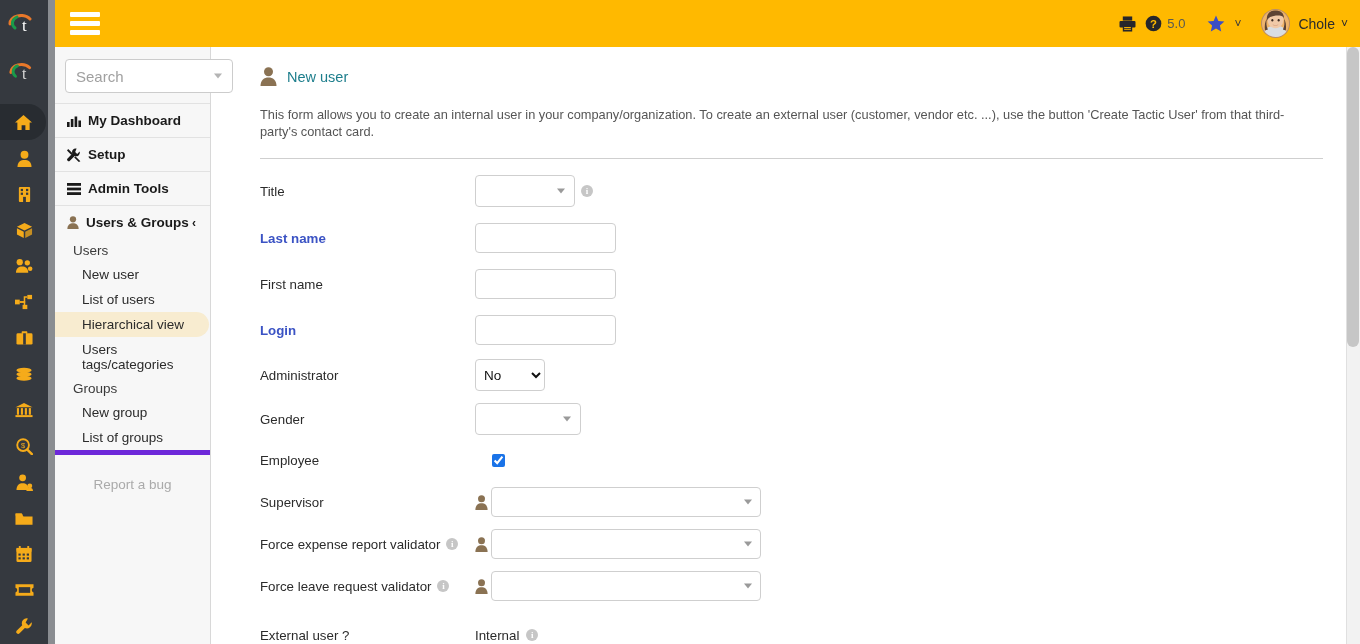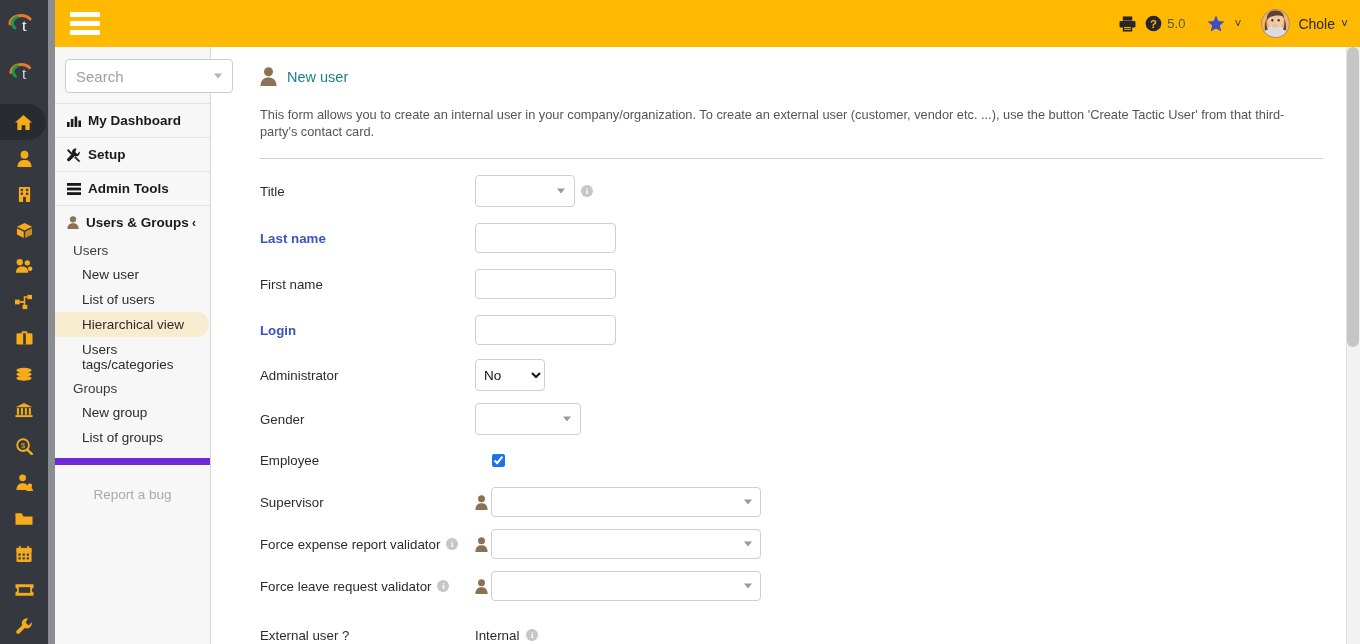--- a/index.html
+++ b/index.html
@@ -122,22 +122,21 @@
     padding: 4px 0 4px 18px; font-size: 13.5px; color: #3a3a3a; cursor: pointer;
   }
   .sub-item {
     padding: 5px 0 5px 27px; font-size: 13.5px; color: #2b2b2b; cursor: pointer;
   }
   .sub-item.active {
     background: #f8ecd0; border-radius: 0 14px 14px 0;
     margin-right: 1px;
   }
   .menu-bottom {
-    border-top: 7px solid #6d28d9;
-    margin-top: 8px;
+    border-top: 5px solid #6d28d9;
     padding-top: 22px;
     text-align: center;
     font-size: 13.5px; color: #aaa; cursor: pointer;
   }
 
   
   .main {
     position: absolute; left: 243px; top: 47px; right: 14px; bottom: 0;
     background: #fff; overflow: hidden;
   }

